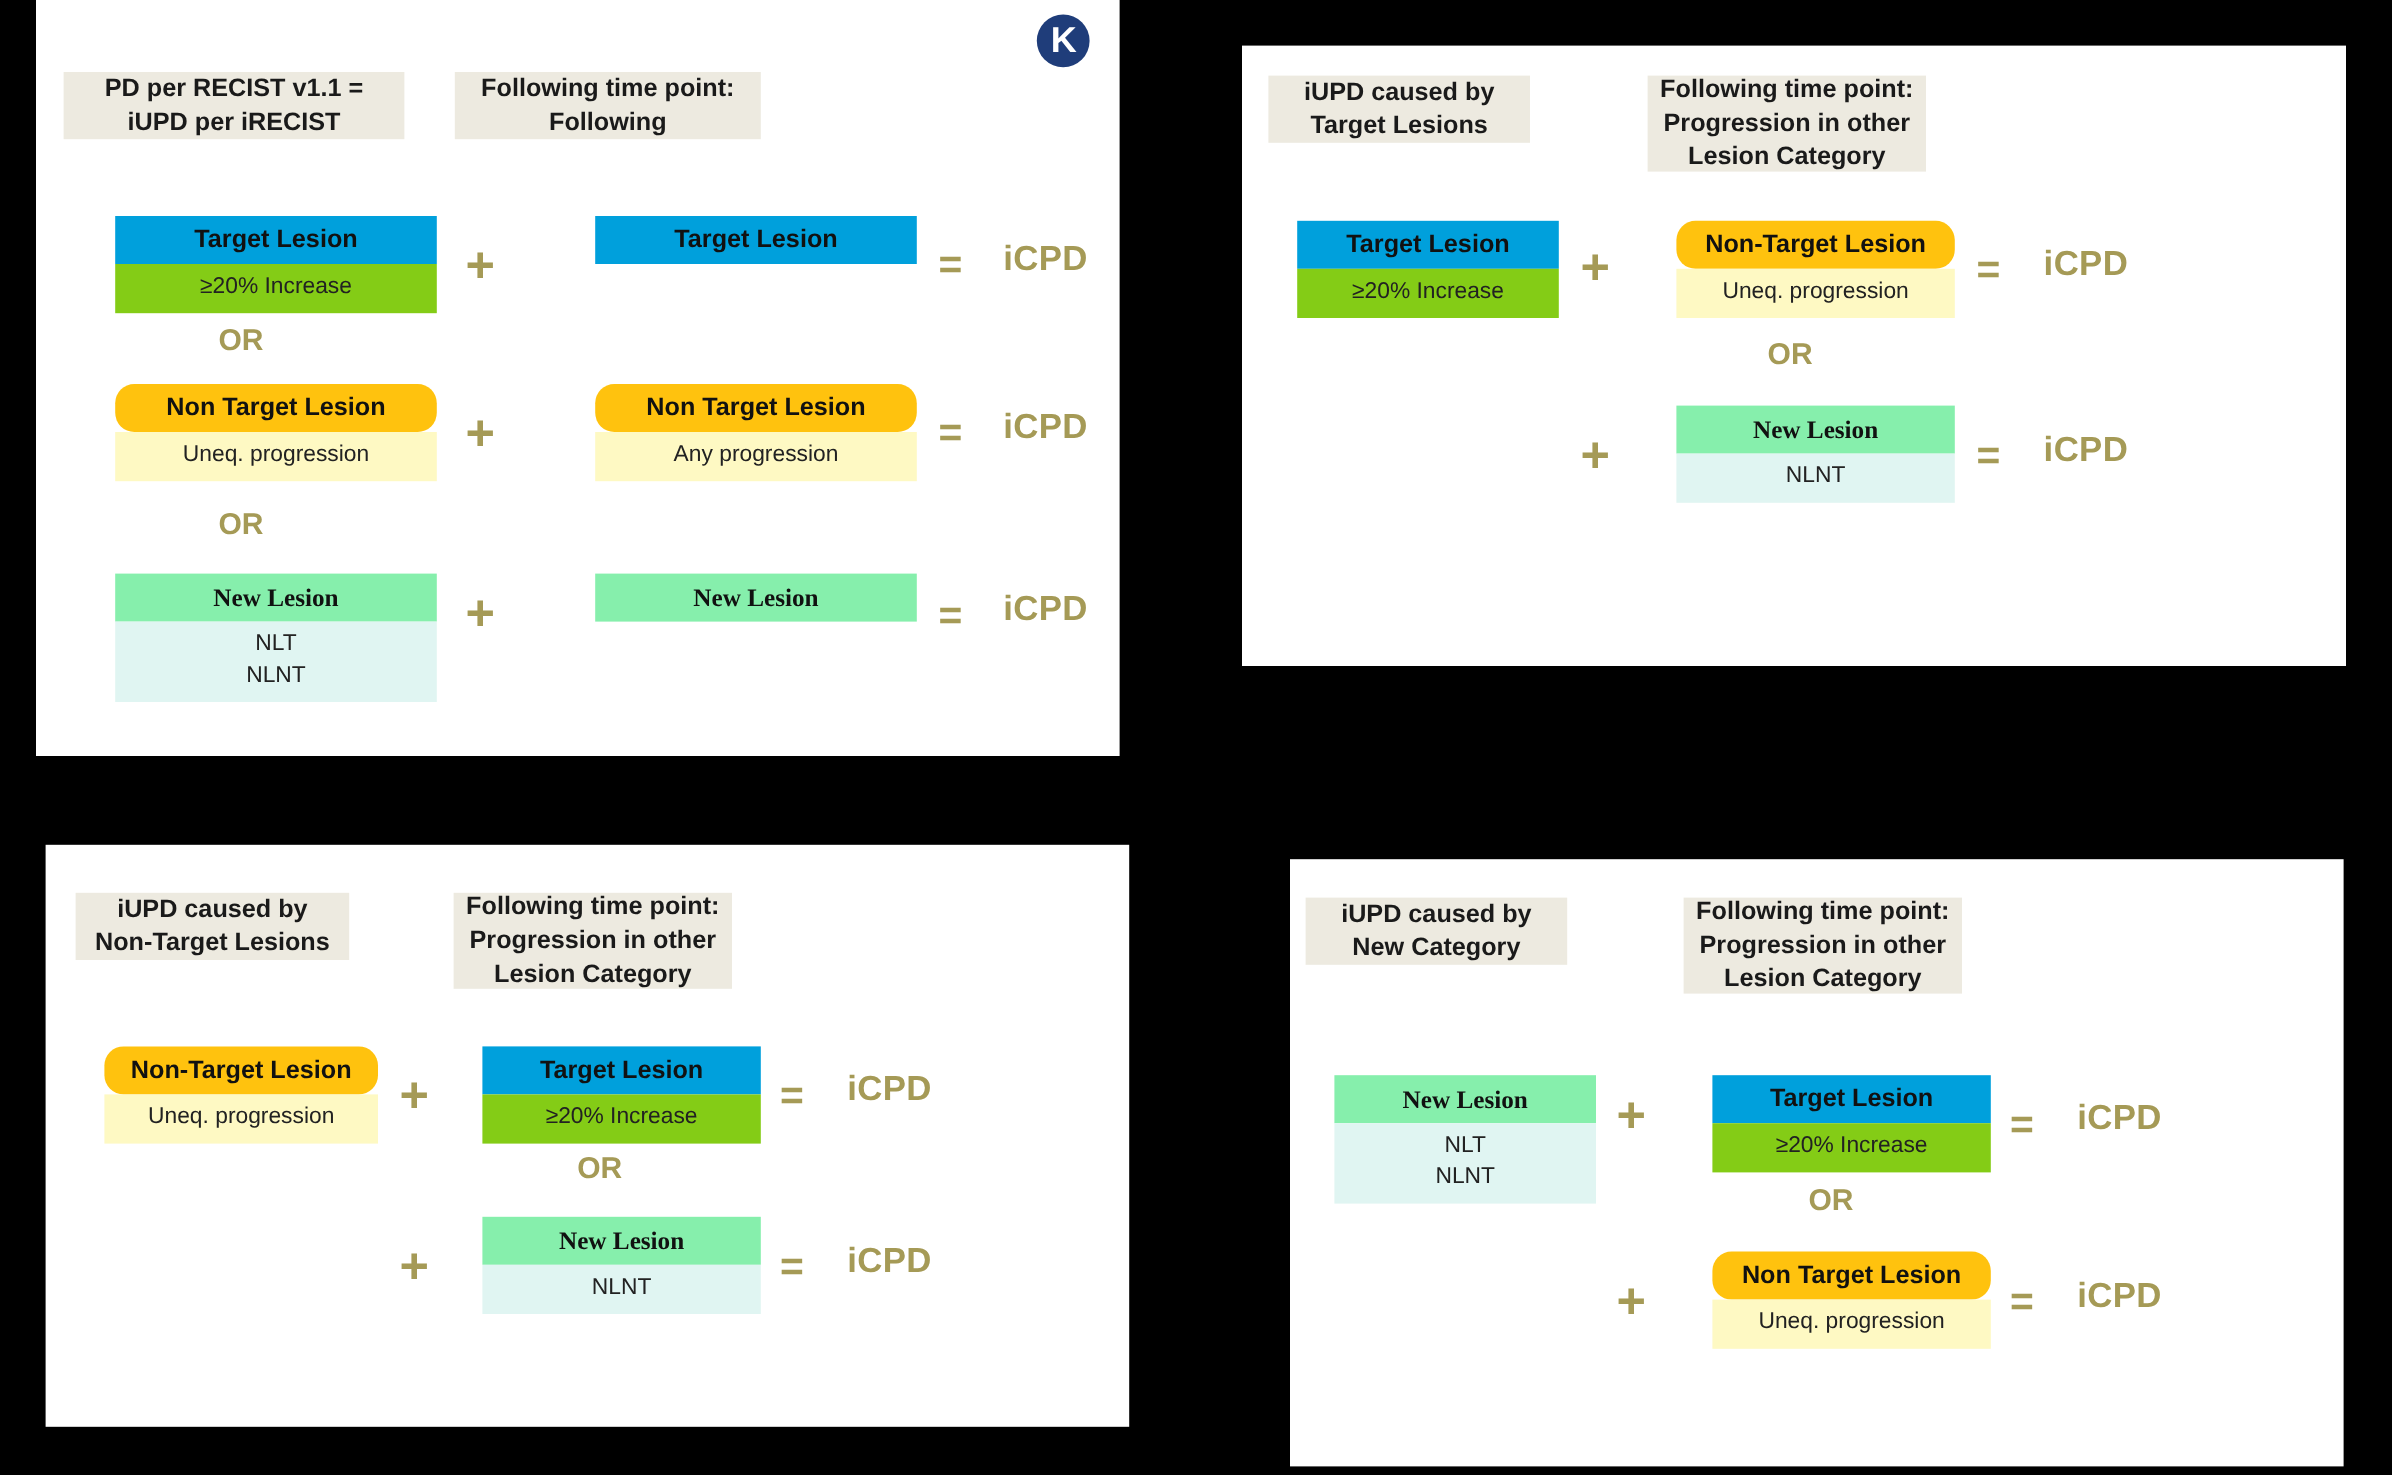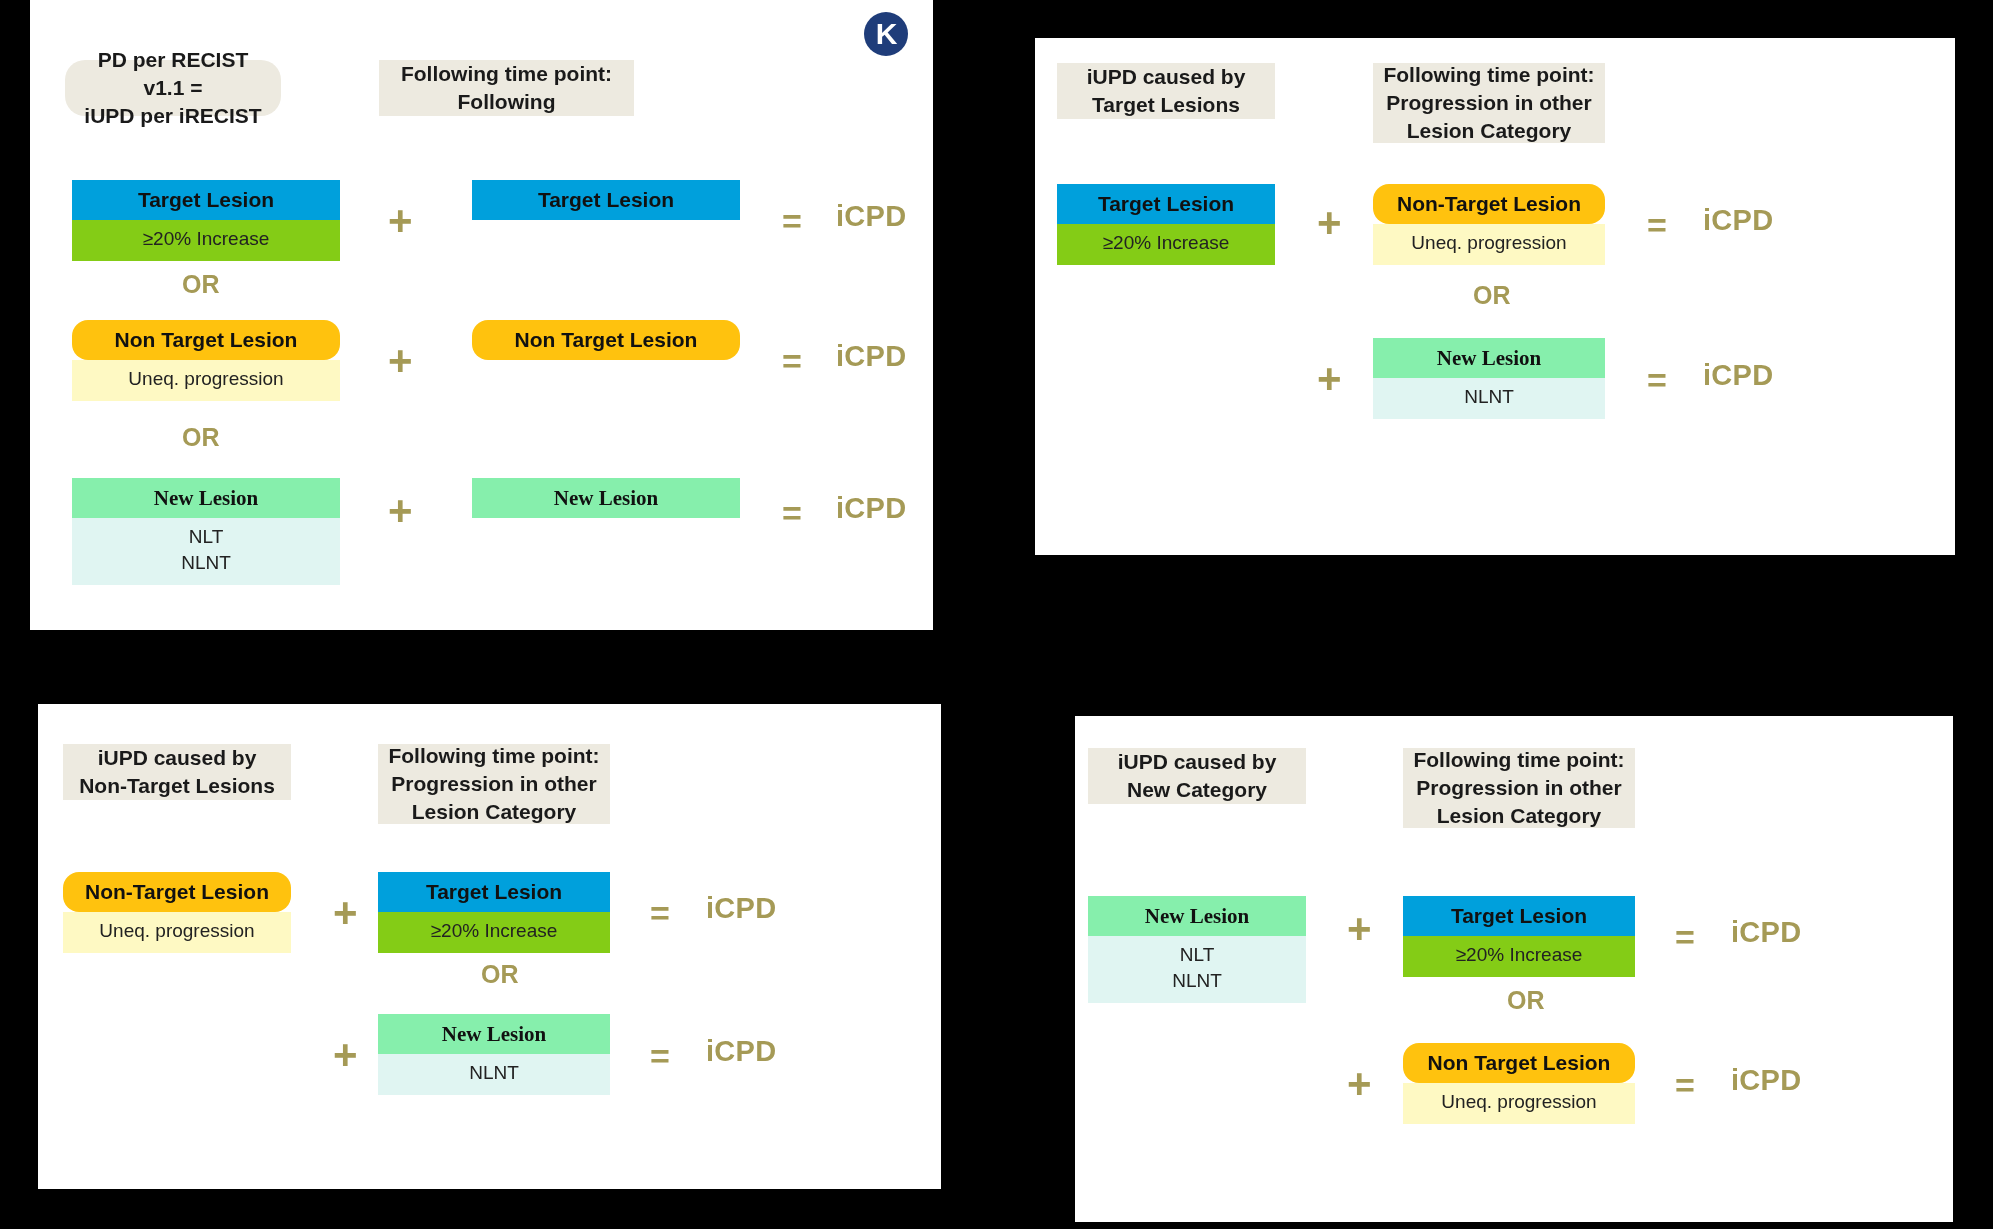--- a/index.html
+++ b/index.html
@@ -20,21 +20,21 @@
   .logo span{color:#ffffff;font-size:30px;font-weight:bold;line-height:1;
              font-family:"Liberation Sans", sans-serif;letter-spacing:-1px;}
 
   
   .cap{position:absolute;background:#edeae0;color:#1a1a1a;
        font-weight:bold;font-size:21px;line-height:1.33;
        text-align:center;display:flex;align-items:center;justify-content:center;
        box-sizing:border-box;padding:8px 10px;}
 
   
-  .card{position:absolute;box-sizing:border-box;}
+  .card{position:absolute;box-sizing:border-box;margin-left:24px;}
   .card .hd{font-weight:bold;font-size:21px;color:#111;text-align:center;
             padding:7px 6px;line-height:1.25;white-space:nowrap;}
   .card .bd{font-size:19px;color:#222;text-align:center;
             padding:6px 6px 9px;line-height:1.35;}
   .c-target .hd{background:#00a0dc;}
   .c-target .bd{background:#84cc16;}
   .c-nontarget .hd{background:#ffc20e;border-radius:16px;}
   .c-nontarget .bd{background:#fef9c3;}
   .c-new .hd{background:#86efac;font-family:Liberation Serif, serif;}
   .c-new .bd{background:#e0f5f2;}
@@ -49,21 +49,21 @@
 </style>
 </head>
 <body>
 
 <div class="panel" id="panel-1">
 
   <div class="logo" style="left:834px;top:12px;">
     <span>K</span>
   </div>
 
-  <div class="cap" style="left:35px;top:60px;width:216px;height:56px;border-radius:20px;">
+  <div class="cap" style="left:23px;top:60px;width:284px;height:56px;">
     <div>
       <div>PD per RECIST v1.1 =</div>
       <div>iUPD per iRECIST</div>
     </div>
   </div>
 
   <div class="cap" style="left:349px;top:60px;width:255px;height:56px;">
     <div>
       <div>Following time point:</div>
       <div>Following</div>
@@ -83,20 +83,21 @@
 
   <div class="op op-or" style="left:152px;top:272px;">OR</div>
 
   <div class="card c-nontarget" style="left:42px;top:320px;width:268px;">
     <div class="hd">Non Target Lesion</div>
     <div class="bd">Uneq. progression</div>
   </div>
   <div class="op op-plus" style="left:358px;top:340px;">+</div>
   <div class="card c-nontarget" style="left:442px;top:320px;width:268px;">
     <div class="hd">Non Target Lesion</div>
+    <div class="bd">Any progression</div>
   </div>
   <div class="op op-eq" style="left:752px;top:344px;">=</div>
   <div class="op op-res" style="left:806px;top:342px;">iCPD</div>
 
   <div class="op op-or" style="left:152px;top:425px;">OR</div>
 
   <div class="card c-new" style="left:42px;top:478px;width:268px;">
     <div class="hd">New Lesion</div>
     <div class="bd">
       <div>NLT</div>

